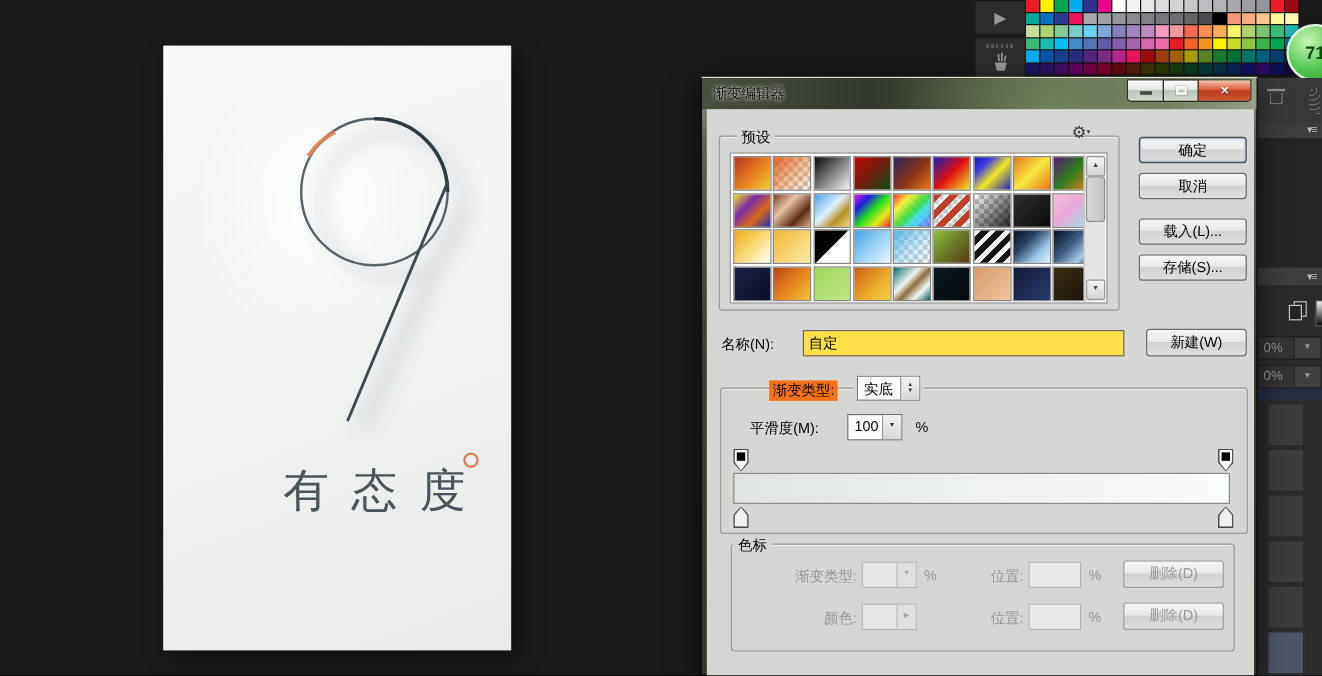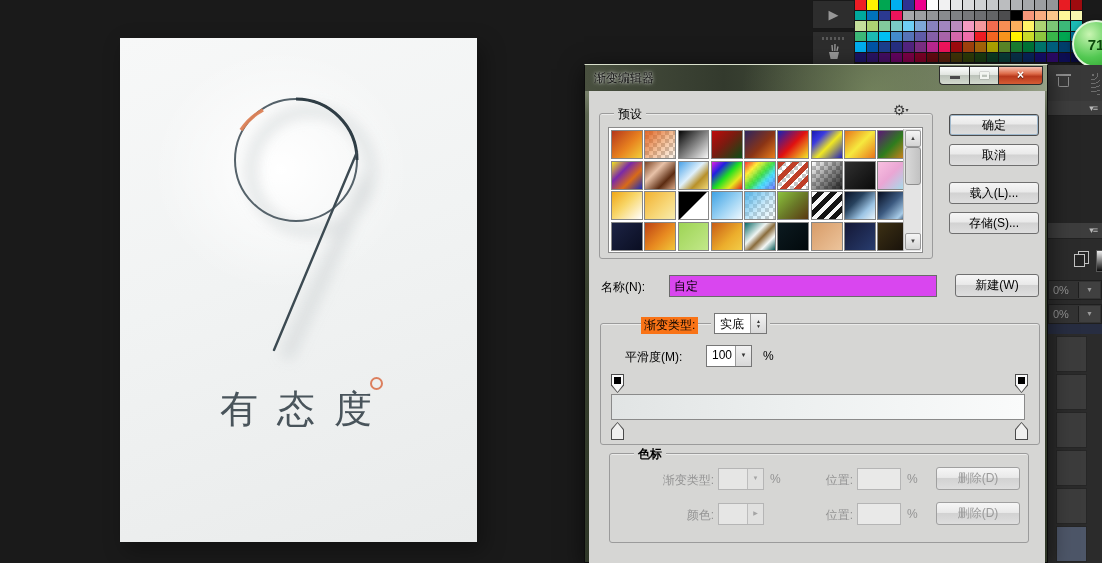--- a/index.html
+++ b/index.html
@@ -1,21 +1,21 @@
 <!DOCTYPE html>
 <html><head>
 <meta charset="utf-8">
 <style>
   html,body{margin:0;padding:0;background:#000;}
   #app{position:relative;width:1102px;height:563px;background:#1a1a1a;overflow:hidden;
        font-family:"Liberation Sans",sans-serif;-webkit-font-smoothing:antialiased;}
   .abs{position:absolute;}
 
   
-  #poster{left:120px;top:38px;width:357px;height:504px;
+  #poster{left:136px;top:38px;width:290px;height:504px;
     background:
       radial-gradient(ellipse 60% 40% at 45% 26%, #ffffff 0%, rgba(255,255,255,0) 60%),
       linear-gradient(160deg,#f7f8f8 0%,#f1f3f3 45%,#e9ebeb 100%);
     box-shadow:6px 8px 20px rgba(0,0,0,.35);}
   #headline{left:100px;top:346px;font-size:38px;letter-spacing:19px;font-weight:300;
     color:#49545b;white-space:nowrap;}
   #degmark{left:250px;top:339px;width:9px;height:9px;border:2px solid #dc7f5e;border-radius:50%;}
 
   
   .tooltile{left:812px;width:43px;background:#2d2d2d;border:1px solid #191919;box-sizing:border-box;
@@ -110,21 +110,21 @@
          grid-template-columns:repeat(9,31.8px);grid-auto-rows:29px;gap:1.5px;}
   .gcell{border:1px solid #878787;box-sizing:border-box;}
   #pscroll{position:absolute;right:1px;top:1px;width:17px;height:122px;background:#e4e4e4;
            border-left:1px solid #bdbdbd;}
   .sbtn{position:absolute;left:1px;width:14px;height:15px;border:1px solid #9a9a9a;border-radius:2px;
         background:linear-gradient(180deg,#f5f5f5,#d4d4d4);font-size:6px;color:#444;
         text-align:center;line-height:14px;}
   #sthumb{position:absolute;left:1px;top:18px;width:14px;height:36px;border:1px solid #8f8f8f;
           border-radius:3px;background:linear-gradient(90deg,#d9d9d9,#c2c2c2);}
 
-  .input{position:absolute;box-sizing:border-box;border:1px solid #6a6a6a;background:#d946ef;
+  .input{position:absolute;box-sizing:border-box;border:1px solid #6a6a6a;background:#fde047;
          font-size:12px;font-family:"Liberation Sans",sans-serif;padding:0 4px;color:#000;}
   .input.dis{background:#e9e9e8;border-color:#b5b5b5;}
 
   .combo{position:absolute;box-sizing:border-box;border:1px solid #767676;background:#fff;display:flex;}
   .combo .val{flex:1;padding:2px 0 0 5px;font-size:12px;}
   .combo .spin{width:15px;border-left:1px solid #9a9a9a;display:flex;flex-direction:column;
                align-items:center;justify-content:center;font-size:5px;color:#333;line-height:5px;
                background:linear-gradient(180deg,#f2f2f2,#d8d8d8);}
   .combo .drop{width:15px;border-left:1px solid #9a9a9a;font-size:6px;color:#333;text-align:center;
                line-height:19px;background:linear-gradient(180deg,#f2f2f2,#d8d8d8);}
@@ -456,21 +456,21 @@
           <b></b>
         </div>
       <div class="cstop" style="left:22px;top:331px;">
           <i></i>
         </div>
       <div class="cstop" style="left:426px;top:331px;">
           <i></i>
         </div>
 
       <div class="fieldset" style="left:20px;top:362px;width:418px;height:88px;">
-        <span class="flab" style="left:24px;font-weight:bold;">色标</span>
+        <span class="flab" style="left:1px;">色标</span>
       </div>
 
       <span class="lbl dis" style="left:40px;top:381px;width:85px;text-align:right;">渐变类型:</span>
       <div class="combo dis" style="left:129px;top:377px;width:46px;height:22px;">
         <span class="val"></span>
         <span class="drop">▼</span>
       </div>
       <span class="lbl dis" style="left:181px;top:381px;">%</span>
       <span class="lbl dis" style="left:226px;top:381px;width:38px;text-align:right;">位置:</span>
       <input class="input dis" style="left: 268px; top: 377px; width: 44px; height: 22px;" value="">

